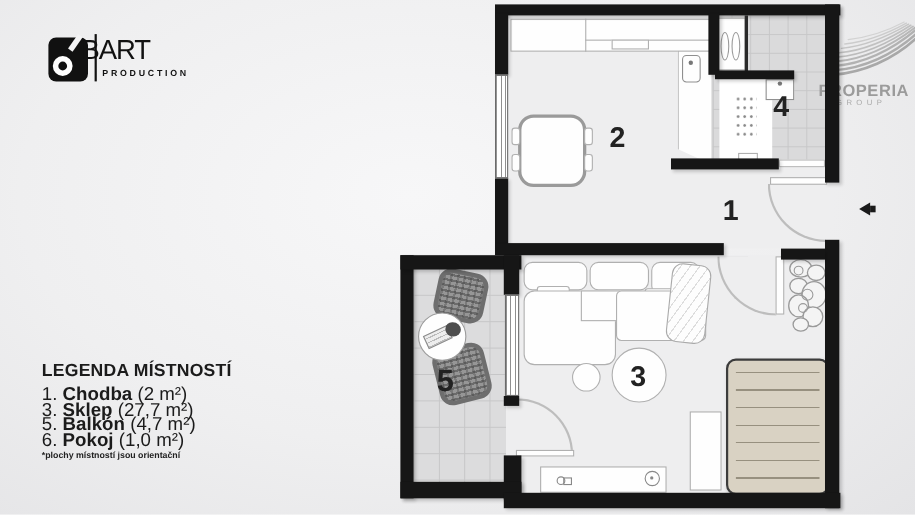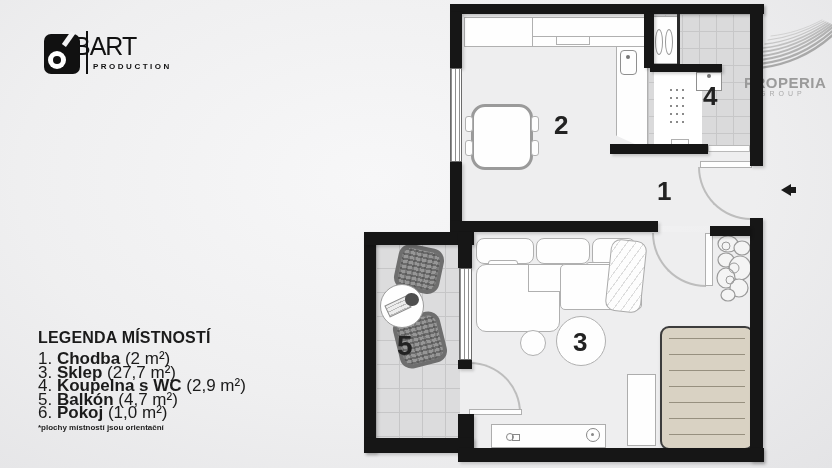--- a/index.html
+++ b/index.html
@@ -203,19 +203,18 @@
       </g>
     </svg>
     <div class="name">PROPERIA</div>
     <div class="sub">GROUP</div>
   </div>
 
   <div id="legend">
     <div class="t">LEGENDA MÍSTNOSTÍ</div>
     <div class="row"><span>1.</span> <b>Chodba</b> <span>(2 m²)</span></div>
     <div class="row"><span>3.</span> <b>Sklep</b> <span>(27,7 m²)</span></div>
-    <div class="row"><span>4.</span> <b>Koupelna s WC</b> <span>(2,9 m²)</span></div>
     <div class="row"><span>5.</span> <b>Balkón</b> <span>(4,7 m²)</span></div>
     <div class="row"><span>6.</span> <b>Pokoj</b> <span>(1,0 m²)</span></div>
     <div class="fn">*plochy místností jsou orientační</div>
   </div>
 
 </div>
 
 </body></html>

